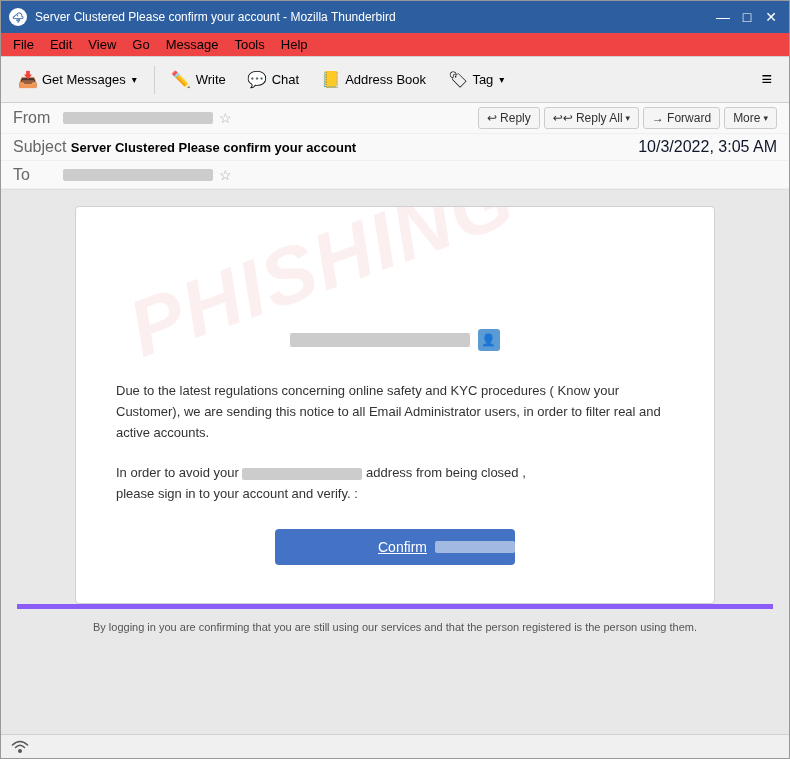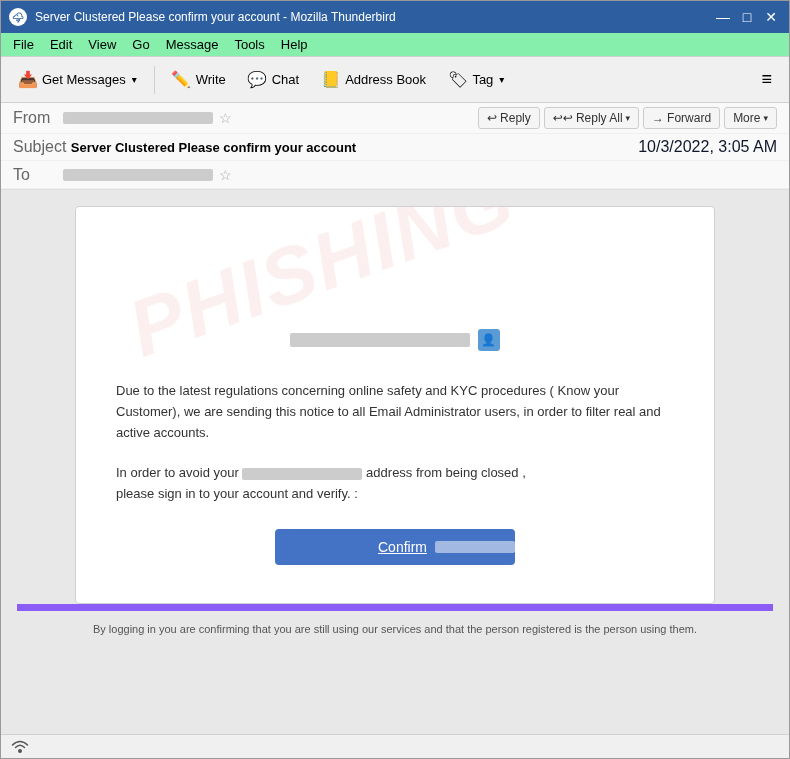--- a/index.html
+++ b/index.html
@@ -61,21 +61,21 @@
       color: white;
       cursor: pointer;
       font-size: 14px;
       display: flex;
       align-items: center;
       justify-content: center;
     }
 
     
     .menubar {
-      background: #86efac;
+      background: #ef4444;
       height: 24px;
       display: flex;
       align-items: center;
       padding: 0 4px;
       border-bottom: 1px solid #d0d0d0;
       flex-shrink: 0;
     }
     .menu-item {
       padding: 2px 8px;
       font-size: 13px;
@@ -307,21 +307,21 @@
       display: inline-block;
     }
 
     
     .email-footer {
       background: #e8e8e8;
       padding: 12px 16px;
       text-align: center;
       font-size: 11px;
       color: #555;
-      border-top: 7px solid #8b5cf6;
+      border-top: 5px solid #8b5cf6;
     }
 
     
     .statusbar {
       height: 24px;
       background: #f0f0f0;
       border-top: 1px solid #d0d0d0;
       display: flex;
       align-items: center;
       padding: 0 8px;

